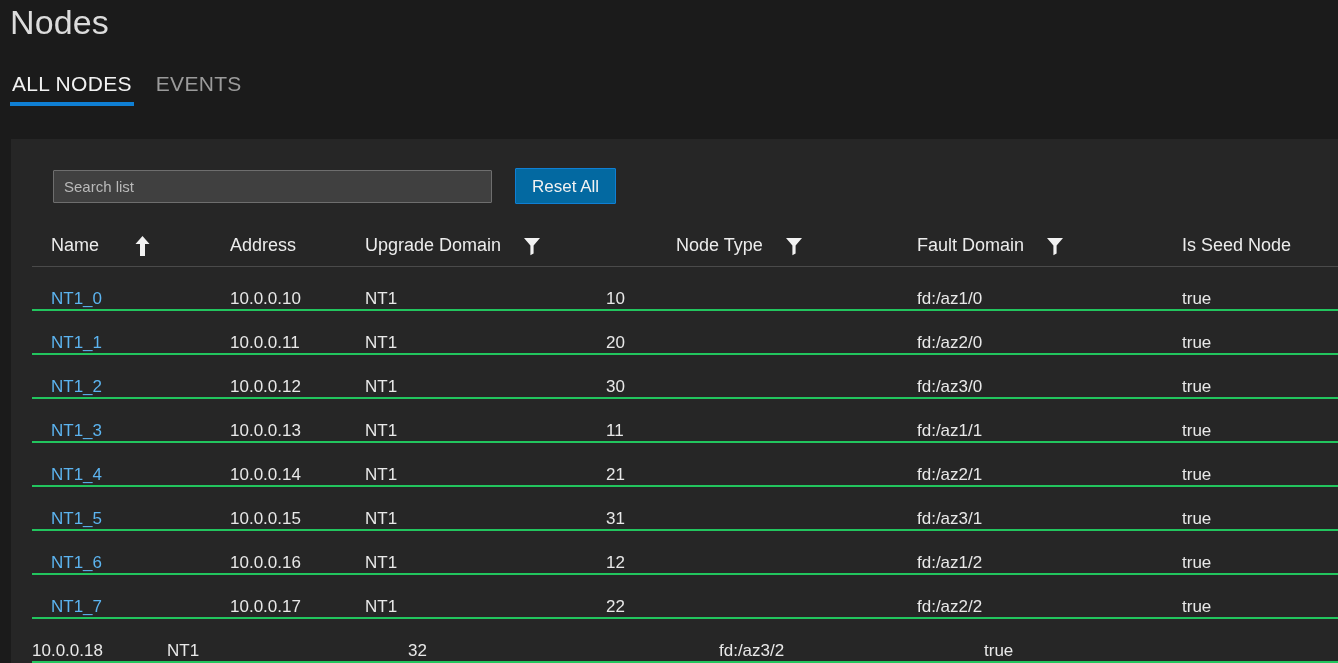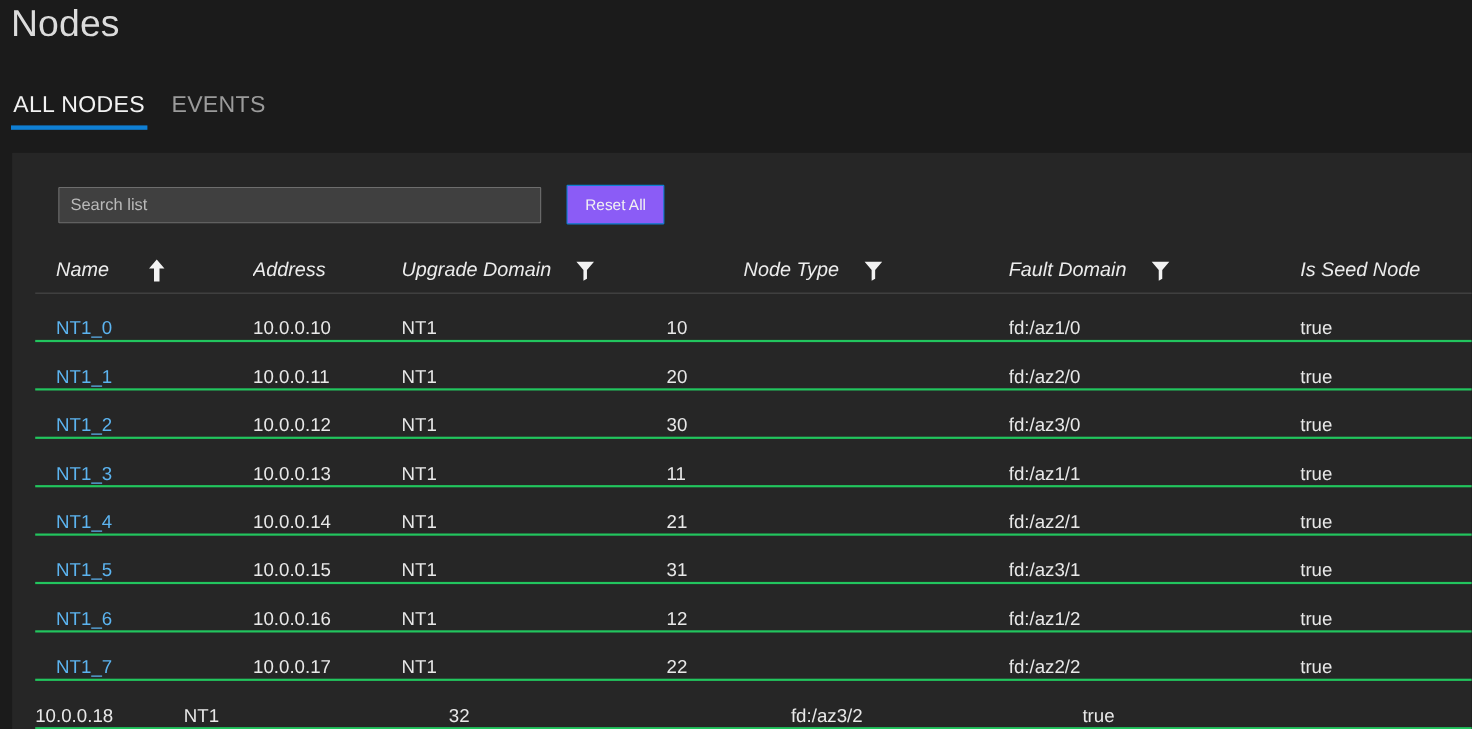--- a/index.html
+++ b/index.html
@@ -25,21 +25,21 @@
     font-size: 34px;
     font-weight: 400;
     color: #dcdcdc;
     letter-spacing: 0.1px;
     line-height: 42px;
   }
 
   .tabs {
     position: absolute;
     left: 10px;
-    top: 84px;
+    top: 72px;
     display: flex;
     align-items: flex-end;
     gap: 20px;
   }
   .tab {
     position: relative;
     font-size: 21px;
     color: #9b9b9b;
     padding: 0 2px 10px 2px;
     letter-spacing: 0.3px;
@@ -87,44 +87,43 @@
     font-size: 15px;
     font-family: "Liberation Sans", sans-serif;
     padding: 0 10px;
     outline: none;
     border-radius: 1px;
   }
   .search-input::placeholder { color: #b9b9b9; }
   .reset-btn {
     height: 36px;
     padding: 0 16px;
-    background: #8b5cf6;
+    background: #0369a1;
     border: 1px solid #0f7fd4;
     color: #f2f2f2;
-    font-size: 14px;
+    font-size: 17px;
     font-family: "Liberation Sans", sans-serif;
     cursor: pointer;
     border-radius: 1px;
     line-height: 1;
   }
 
   
   .table {
     position: absolute;
     left: 21px;
     top: 86px;
     right: 0;
     width: 1306px;
   }
   .thead-row {
     display: flex;
     align-items: center;
     height: 42px;
     border-bottom: 1px solid #4a4a4a;
-    font-style: italic;
   }
   .trow {
     display: flex;
     align-items: flex-end;
     height: 44px;
     border-bottom: 2px solid #22c55e;
   }
   .cell {
     font-size: 17px;
     color: #e8e8e8;

